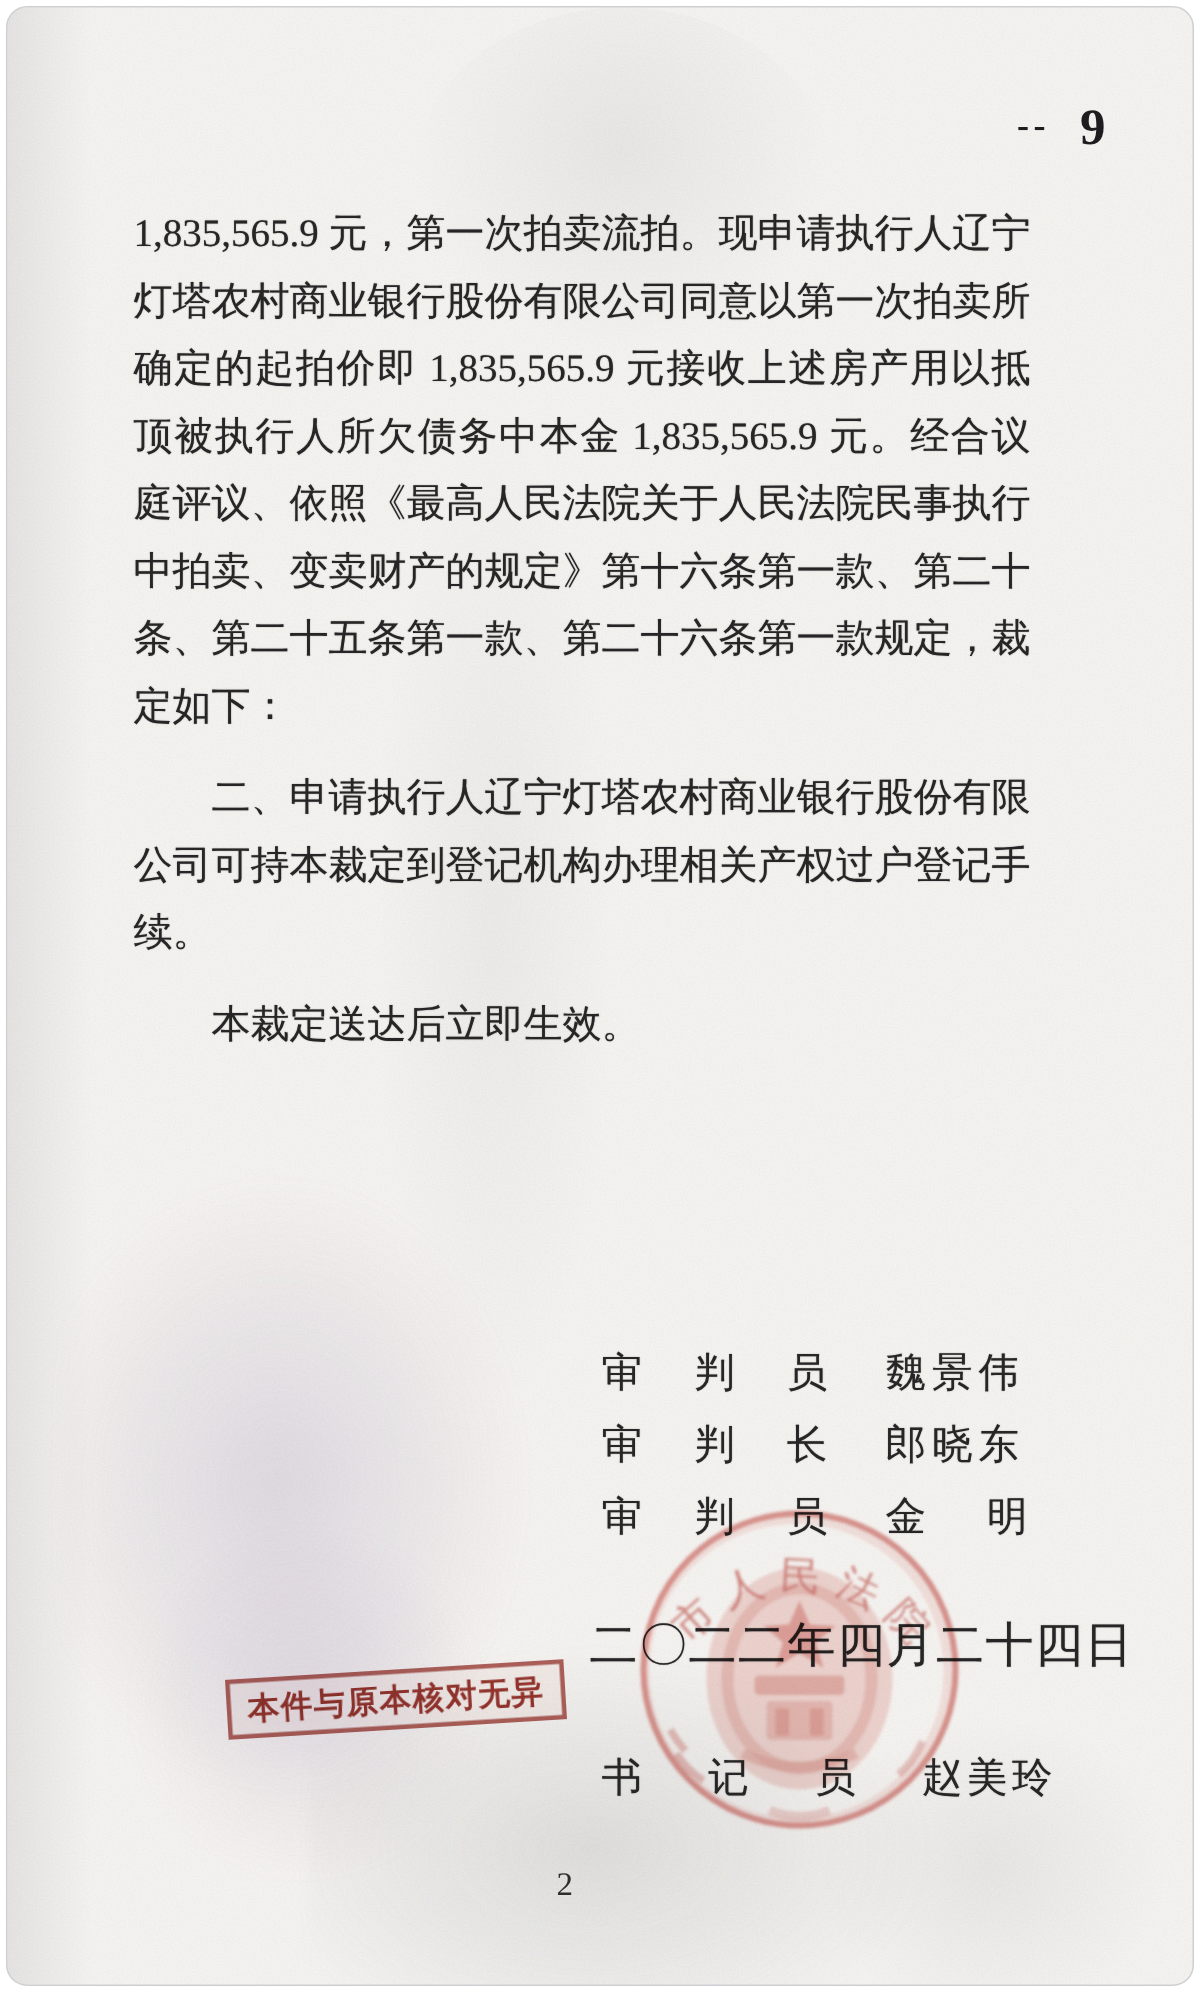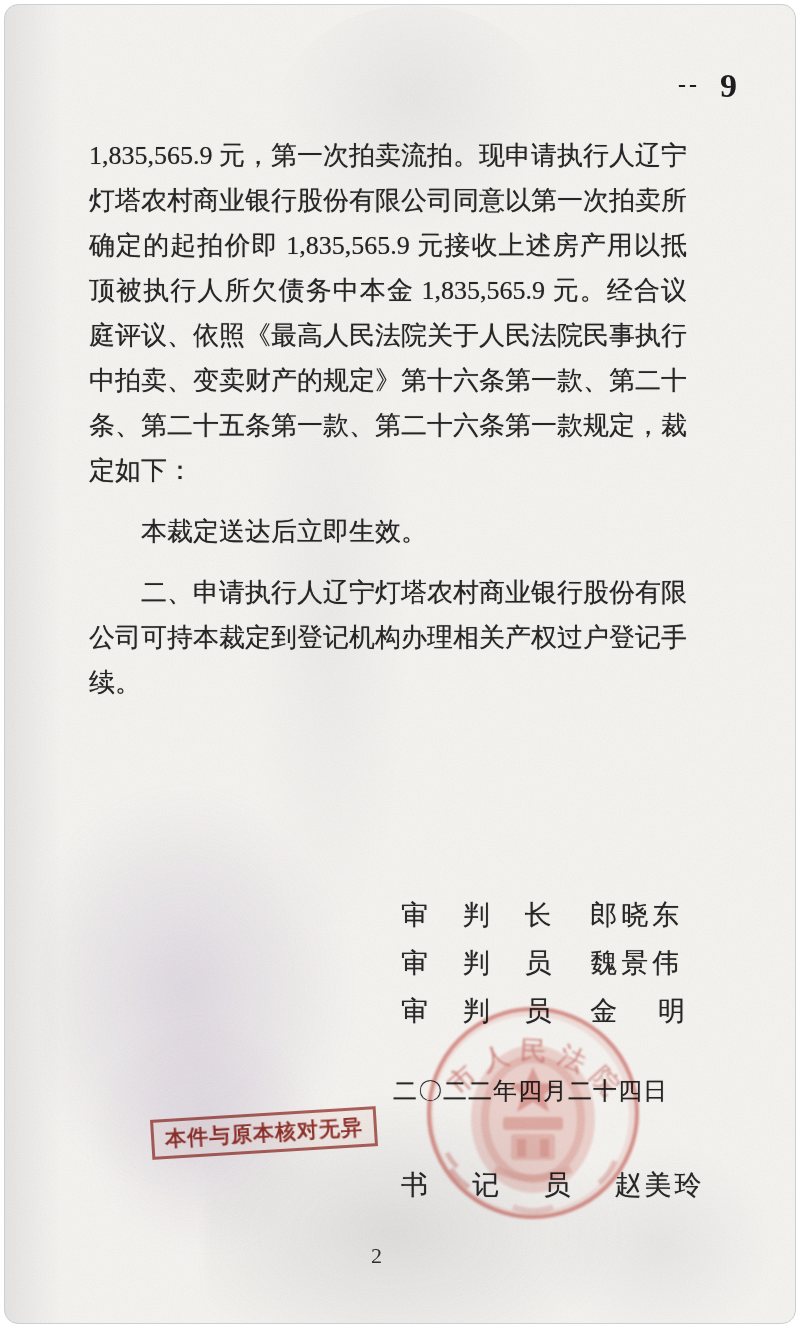--- a/index.html
+++ b/index.html
@@ -41,21 +41,21 @@
   .doc-body p.indent{text-indent:2em;}
   .doc-body p + p{margin-top:6px;}
 
   
   .sig-block{position:absolute;left:396px;top:886px;color:#262626;
       text-shadow:0 0 .8px rgba(30,30,30,.5);}
   .sig-row{font-size:27px;line-height:48px;white-space:nowrap;}
   .sig-row .role{word-spacing:28px;}
   .sig-row .name{margin-left:32px;letter-spacing:4px;word-spacing:26px;}
 
-  .date-line{position:absolute;left:388px;top:1070px;font-size:24px;letter-spacing:1px;
+  .date-line{position:absolute;left:388px;top:1070px;font-size:32px;letter-spacing:1px;
       color:#262626;white-space:nowrap;text-shadow:0 0 .8px rgba(30,30,30,.5);}
 
   .clerk-line{position:absolute;left:396px;top:1162px;font-size:27px;white-space:nowrap;
       color:#262626;text-shadow:0 0 .8px rgba(30,30,30,.5);font-family:Liberation Mono, monospace;}
   .clerk-line .role{word-spacing:28px;}
   .clerk-line .name{margin-left:28px;letter-spacing:3px;}
 
   .footer-page-num{position:absolute;left:366px;top:1238px;font-size:22px;color:#2e2e2e;}
 
   
@@ -86,32 +86,32 @@
     <div class="blotch b-bottom-gray"></div>
     <div class="blotch b-bottom-gray2"></div>
 
     <div class="corner-note">
       <span class="dashes">--</span>
       <span class="num">9</span>
     </div>
 
     <div class="doc-body">
       <p>1,835,565.9 元，第一次拍卖流拍。现申请执行人辽宁灯塔农村商业银行股份有限公司同意以第一次拍卖所确定的起拍价即 1,835,565.9 元接收上述房产用以抵顶被执行人所欠债务中本金 1,835,565.9 元。经合议庭评议、依照《最高人民法院关于人民法院民事执行中拍卖、变卖财产的规定》第十六条第一款、第二十条、第二十五条第一款、第二十六条第一款规定，裁定如下：</p>
+      <p class="indent">二、申请执行人辽宁灯塔农村商业银行股份有限公司可持本裁定到登记机构办理相关产权过户登记手续。</p>
       <p class="indent">本裁定送达后立即生效。</p>
-      <p class="indent">二、申请执行人辽宁灯塔农村商业银行股份有限公司可持本裁定到登记机构办理相关产权过户登记手续。</p>
     </div>
 
     <div class="sig-block">
       <div class="sig-row">
+        <span class="role">审 判 员</span>
+        <span class="name">魏景伟</span>
+      </div>
+      <div class="sig-row">
         <span class="role">审 判 长</span>
         <span class="name">郎晓东</span>
-      </div>
-      <div class="sig-row">
-        <span class="role">审 判 员</span>
-        <span class="name">魏景伟</span>
       </div>
       <div class="sig-row">
         <span class="role">审 判 员</span>
         <span class="name">金 明</span>
       </div>
     </div>
 
     <div class="date-line">二〇二二年四月二十四日</div>
 
     <div class="clerk-line">

